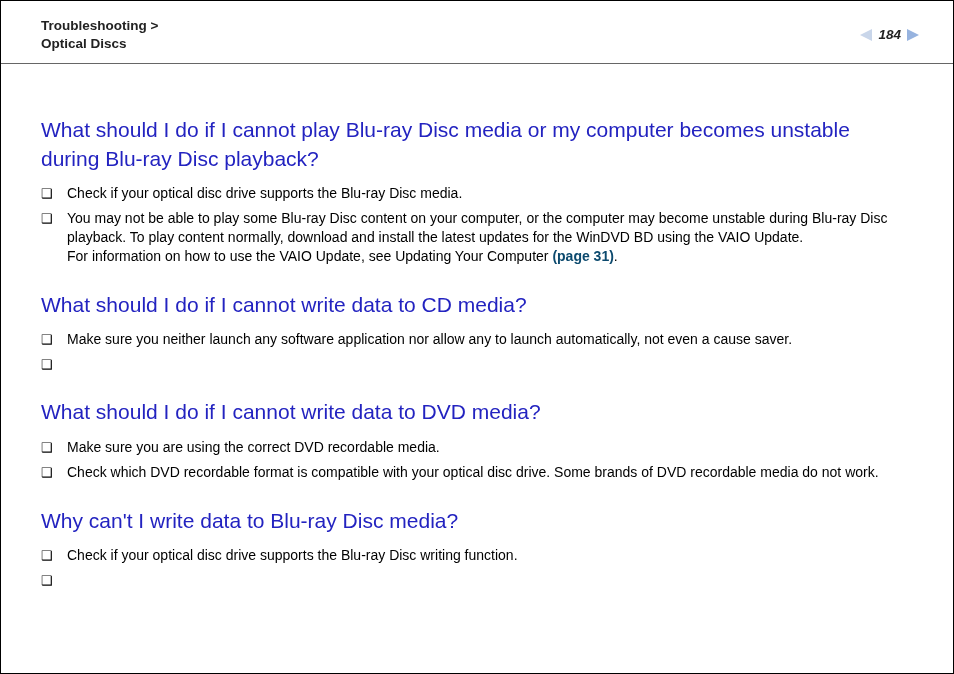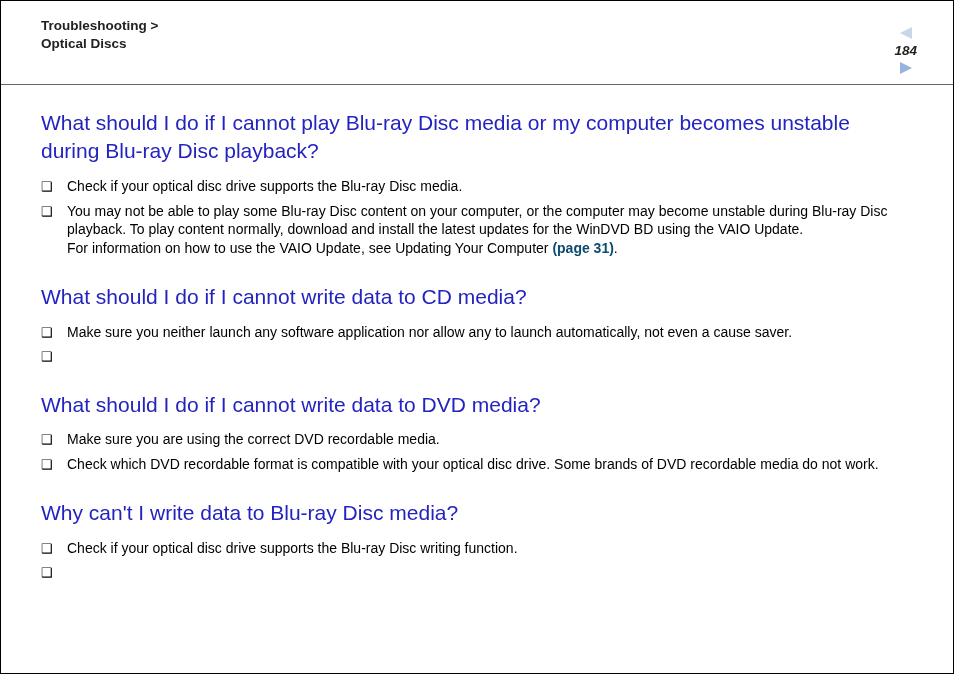--- a/index.html
+++ b/index.html
@@ -23,21 +23,20 @@
     font-size: 13.5px;
     font-weight: bold;
     color: #222;
     line-height: 1.35;
   }
   .pager {
     display: flex;
     align-items: center;
     gap: 4px;
     padding-top: 10px;
-    flex-direction: column;
   }
   .pager .num {
     font-size: 13.5px;
     font-style: italic;
     font-weight: bold;
     color: #222;
     padding: 0 2px;
   }
   .arrow-left, .arrow-right {
     width: 0; height: 0;
@@ -49,21 +48,21 @@
   .content {
     padding: 12px 40px 0 40px;
   }
   h2.q {
     font-size: 21px;
     font-weight: normal;
     color: #2323c0;
     margin: 22px 0 8px 0;
     line-height: 1.35;
   }
-  h2.q.first { margin-top: 12px; }
+  h2.q.first { margin-top: 40px; }
   ul.bullets {
     list-style: none;
     padding: 0;
     margin: 0;
   }
   ul.bullets > li {
     display: flex;
     align-items: flex-start;
     padding: 3px 0;
     font-size: 14px;

